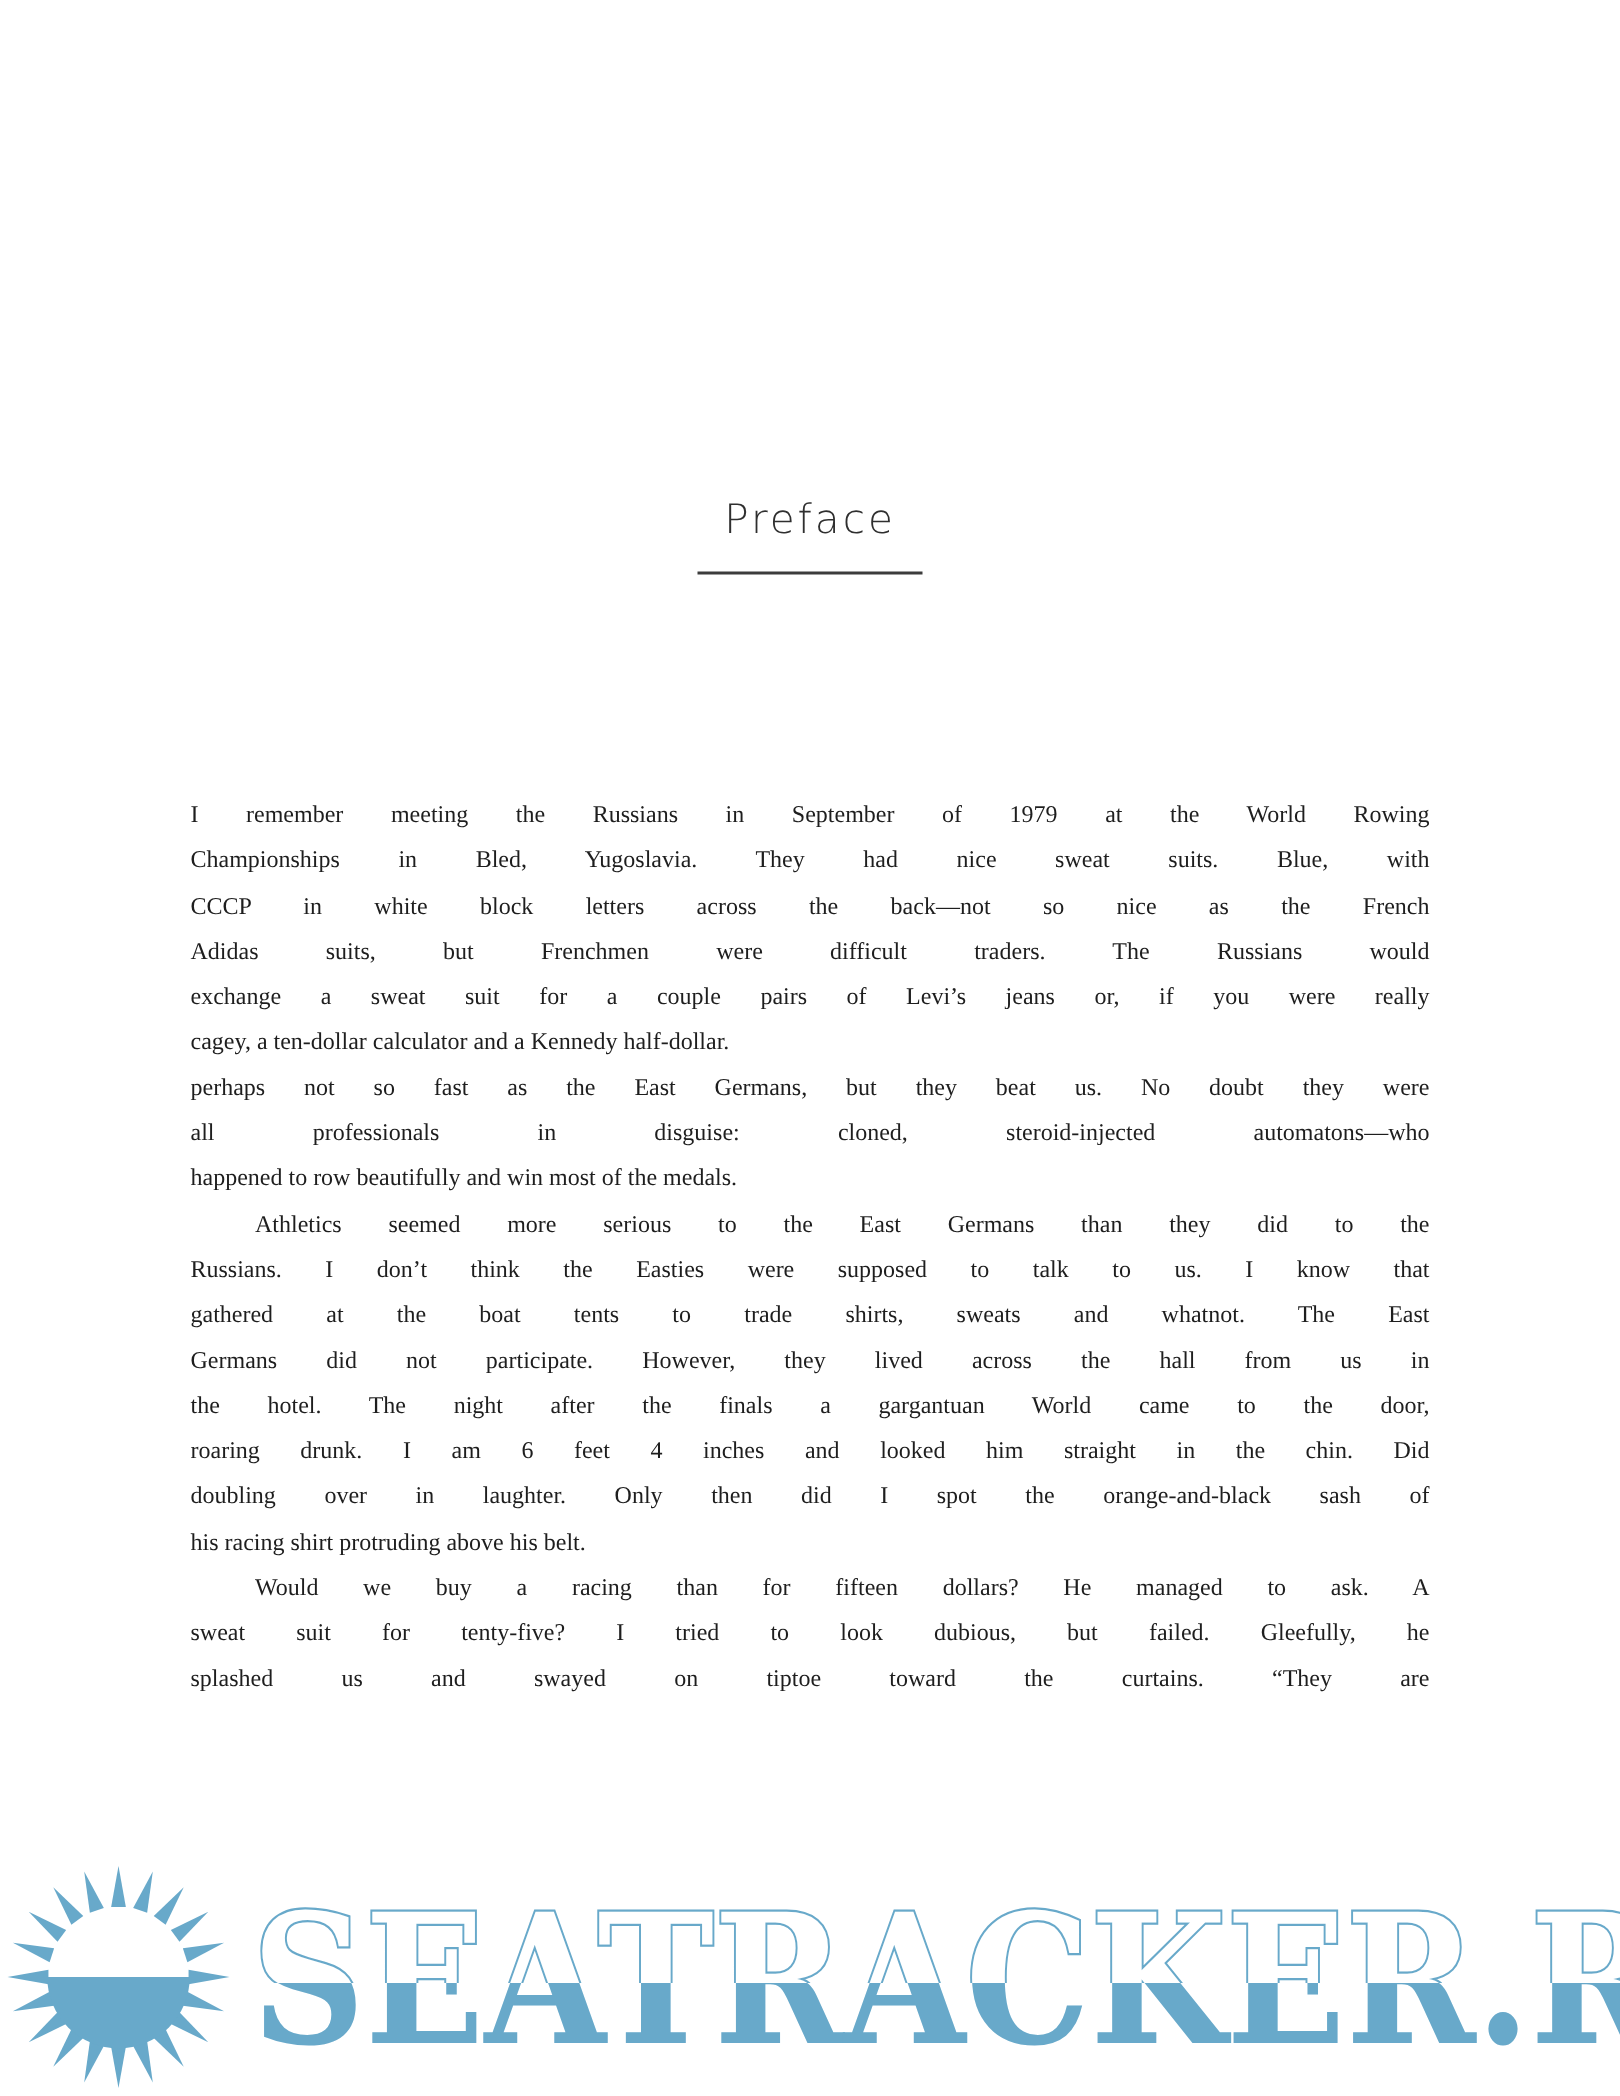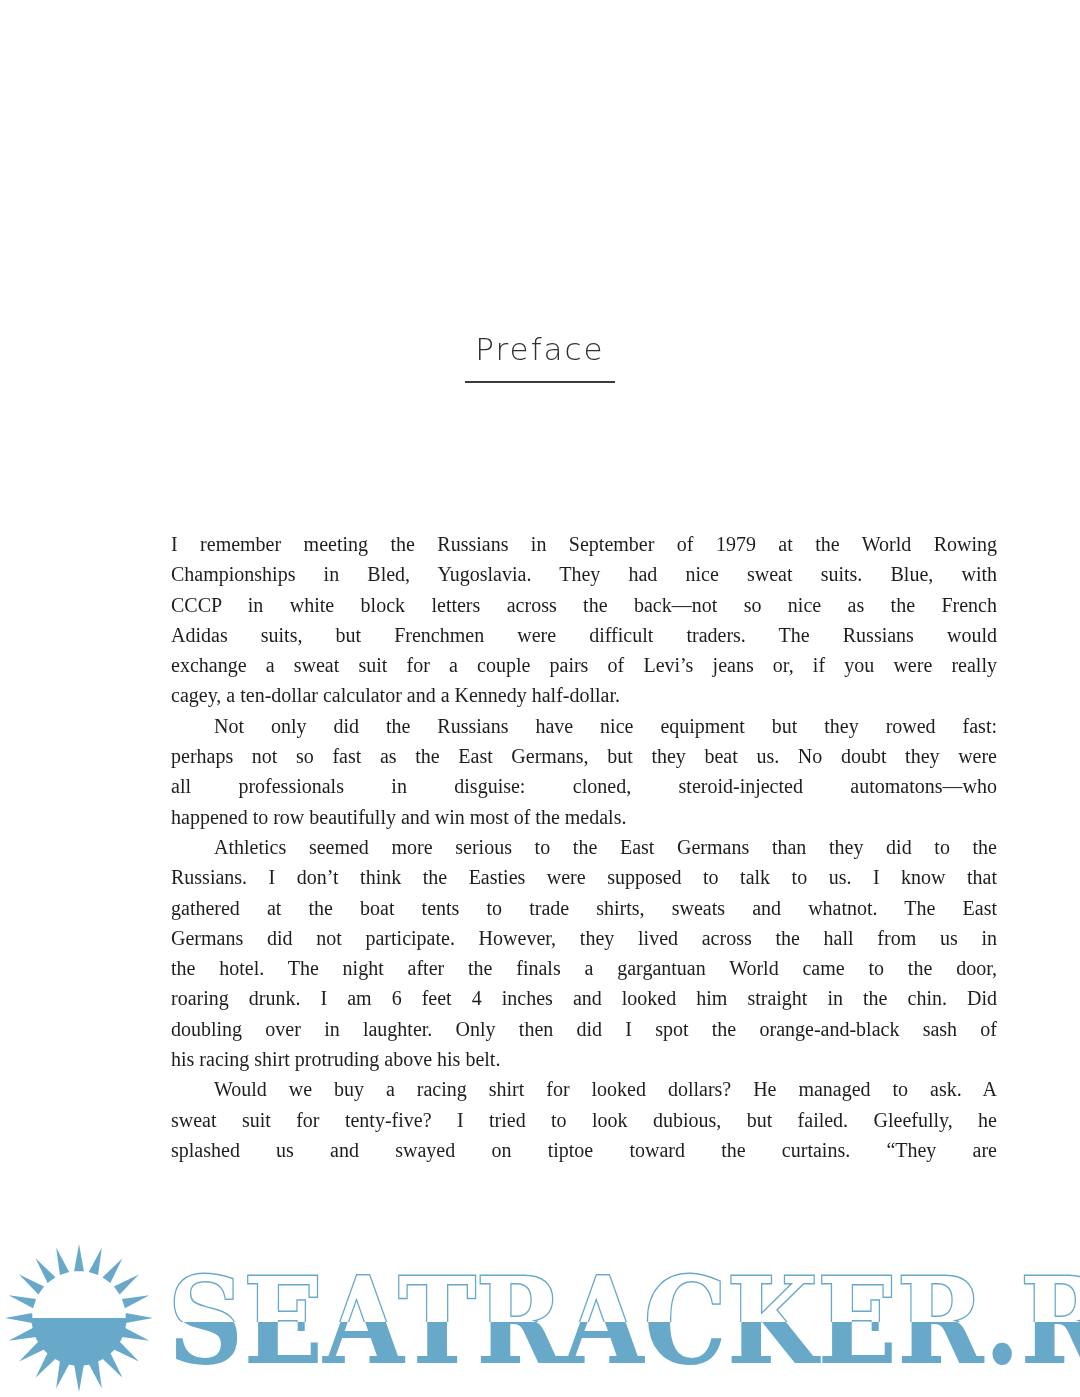--- a/index.html
+++ b/index.html
@@ -22,43 +22,42 @@
   
   .title {
     position: absolute;
     top: 331px;
     left: 0;
     width: 100%;
     margin: 0;
     text-align: center;
     font-family: "DejaVu Sans", "Liberation Sans", sans-serif;
     font-weight: 200;
-    font-size: 31px;
+    font-size: 27px;
     letter-spacing: 2px;
     color: #2f2f2f;
   }
   .title-rule {
     position: absolute;
     top: 381px;
     left: 465px;
     width: 150px;
     height: 2px;
     background: #3c3c3c;
   }
   
   .body-text {
     position: absolute;
     top: 529px;
     left: 127px;
     width: 826px;
     font-family: "Liberation Serif", serif;
-    font-size: 20px;
+    font-size: 16px;
     line-height: 30.3px;
     color: #1e1e1e;
-    margin-left: 44px;
   }
   .body-text .line {
     text-align: justify;
     text-align-last: justify;
     white-space: normal;
   }
   .body-text .line.indent {
     text-indent: 43px;
   }
   .body-text .line.para-end {
@@ -115,33 +114,32 @@
   <h1 class="title">Preface</h1>
   <div class="title-rule"></div>
 
   <div class="body-text">
       <div class="line">I remember meeting the Russians in September of 1979 at the World Rowing</div>
       <div class="line">Championships in Bled, Yugoslavia. They had nice sweat suits. Blue, with</div>
       <div class="line">CCCP in white block letters across the back—not so nice as the French</div>
       <div class="line">Adidas suits, but Frenchmen were difficult traders. The Russians would</div>
       <div class="line">exchange a sweat suit for a couple pairs of Levi’s jeans or, if you were really</div>
       <div class="line para-end">cagey, a ten-dollar calculator and a Kennedy half-dollar.</div>
-      <div class="line indent">Not only did the Russians have nice equipment but they rowed fast:</div>
       <div class="line">perhaps not so fast as the East Germans, but they beat us. No doubt they were</div>
       <div class="line">all professionals in disguise: cloned, steroid-injected automatons—who</div>
       <div class="line para-end">happened to row beautifully and win most of the medals.</div>
       <div class="line indent">Athletics seemed more serious to the East Germans than they did to the</div>
       <div class="line">Russians. I don’t think the Easties were supposed to talk to us. I know that</div>
       <div class="line">gathered at the boat tents to trade shirts, sweats and whatnot. The East</div>
       <div class="line">Germans did not participate. However, they lived across the hall from us in</div>
       <div class="line">the hotel. The night after the finals a gargantuan World came to the door,</div>
       <div class="line">roaring drunk. I am 6 feet 4 inches and looked him straight in the chin. Did</div>
       <div class="line">doubling over in laughter. Only then did I spot the orange-and-black sash of</div>
       <div class="line para-end">his racing shirt protruding above his belt.</div>
-      <div class="line indent">Would we buy a racing shirt for looked dollars? He managed to ask. A</div>
+      <div class="line indent">Would we buy a racing than for fifteen dollars? He managed to ask. A</div>
       <div class="line">sweat suit for tenty-five? I tried to look dubious, but failed. Gleefully, he</div>
       <div class="line">splashed us and swayed on tiptoe toward the curtains. “They are</div>
     </div>
 
   <div class="watermark">
     <svg class="sun" width="160" height="160" viewBox="-80 -80 160 160" aria-hidden="true">
       <defs>
         <polygon id="ray" class="ray" points="0,-74 -4.9,-46.7 4.9,-46.7"></polygon>
       </defs>
       <g>

